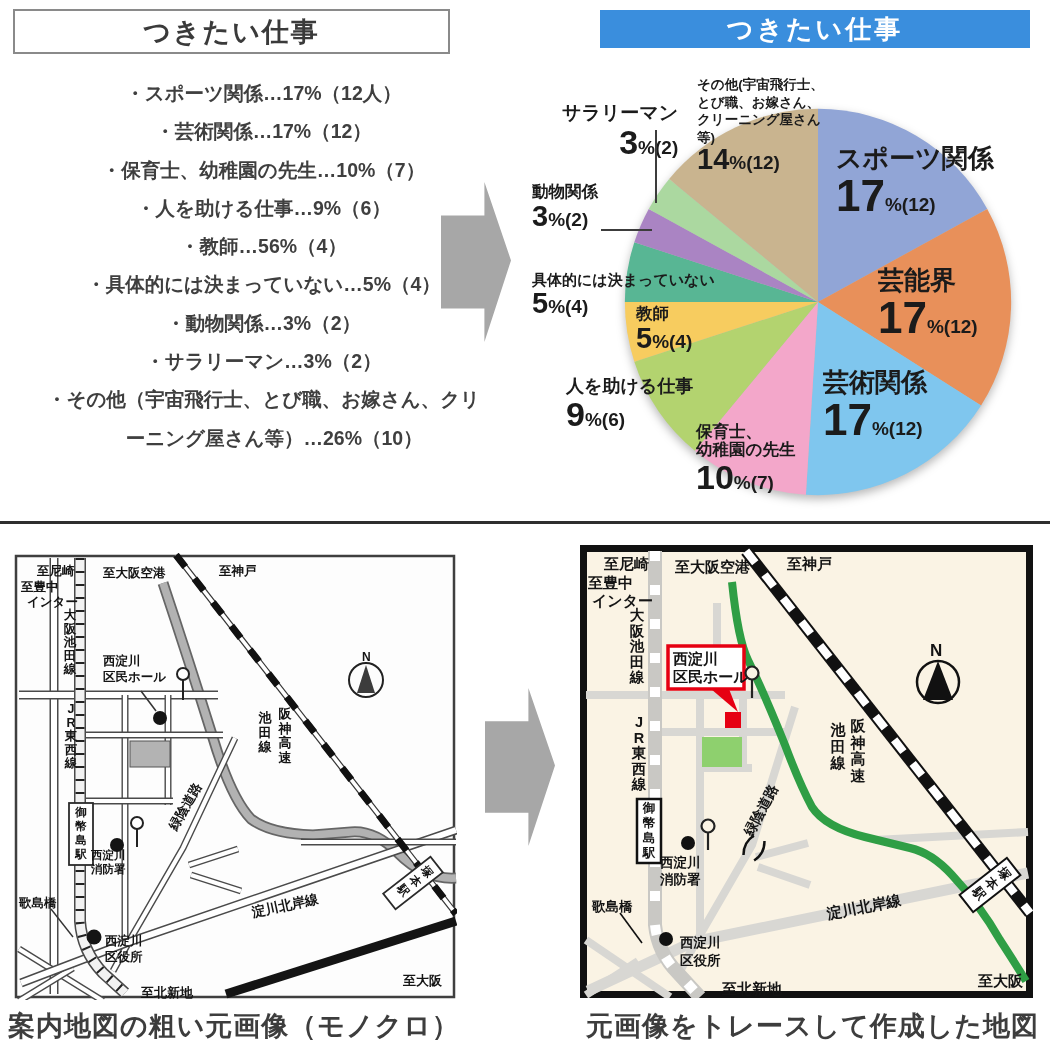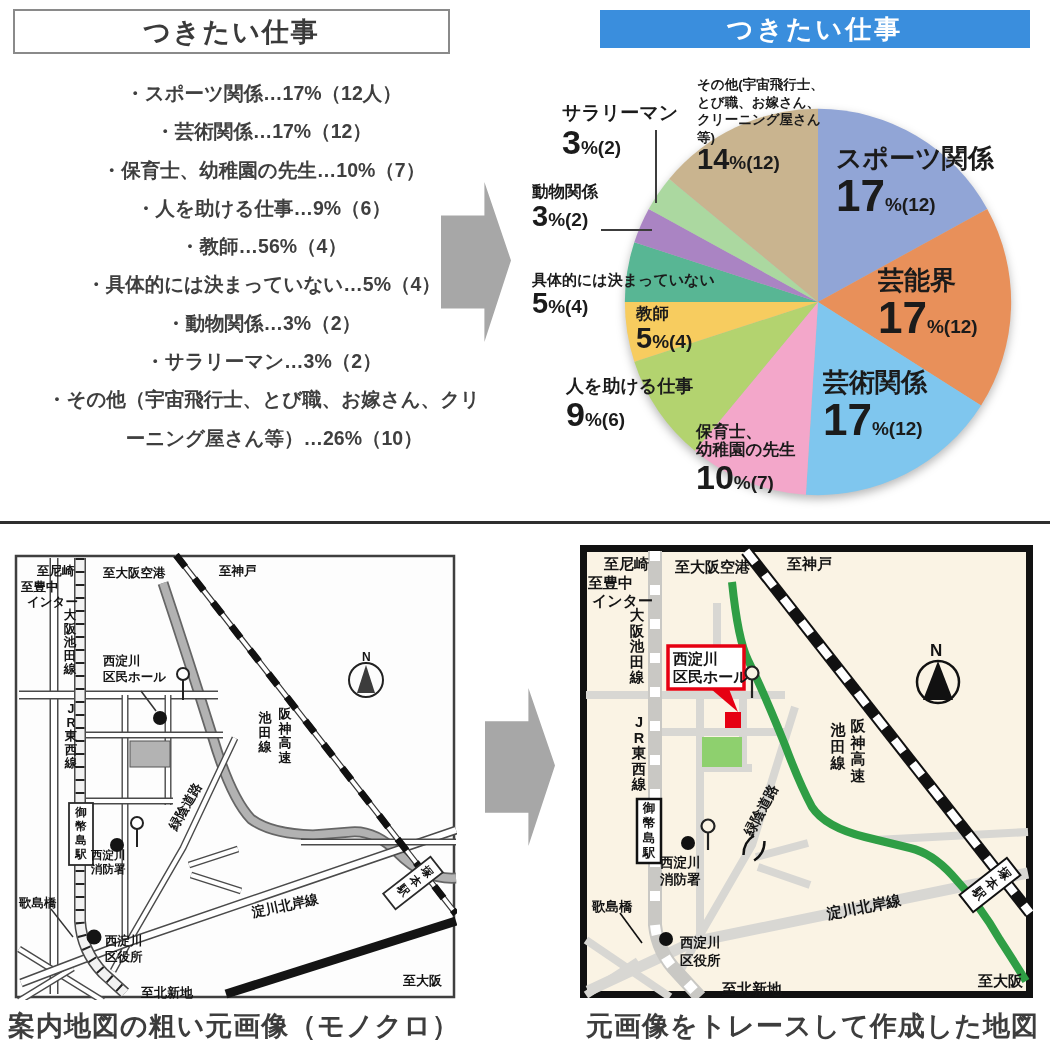--- a/index.html
+++ b/index.html
@@ -130,21 +130,21 @@
     <div><span class="num-md">5</span><span class="suf">%(4)</span></div>
   </div>
   <div class="plabel" style="left:532px;top:272px;">
     <div class="pname-sm" style="font-size:15px;">具体的には決まっていない</div>
     <div><span class="num-md">5</span><span class="suf">%(4)</span></div>
   </div>
   <div class="plabel" style="left:532px;top:183px;">
     <div class="pname-sm">動物関係</div>
     <div><span class="num-md">3</span><span class="suf">%(2)</span></div>
   </div>
-  <div class="plabel" style="left:562px;top:103px;">
+  <div class="plabel" style="left:562px;top:103px;text-align:right;">
     <div class="pname-sm" style="font-size:19px;">サラリーマン</div>
     <div><span class="num-lg">3</span><span class="suf">%(2)</span></div>
   </div>
   <div class="plabel" style="left:697px;top:76px;">
     <div class="ptiny">その他(宇宙飛行士、</div>
     <div class="ptiny">とび職、お嫁さん、</div>
     <div class="ptiny">クリーニング屋さん</div>
     <div class="ptiny">等)</div>
     <div style="margin-top:-2px;"><span class="num-md">14</span><span class="suf">%(12)</span></div>
   </div>

